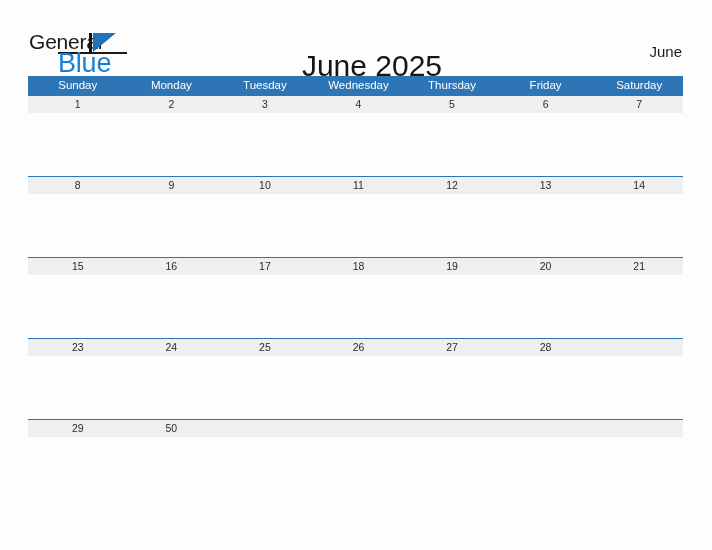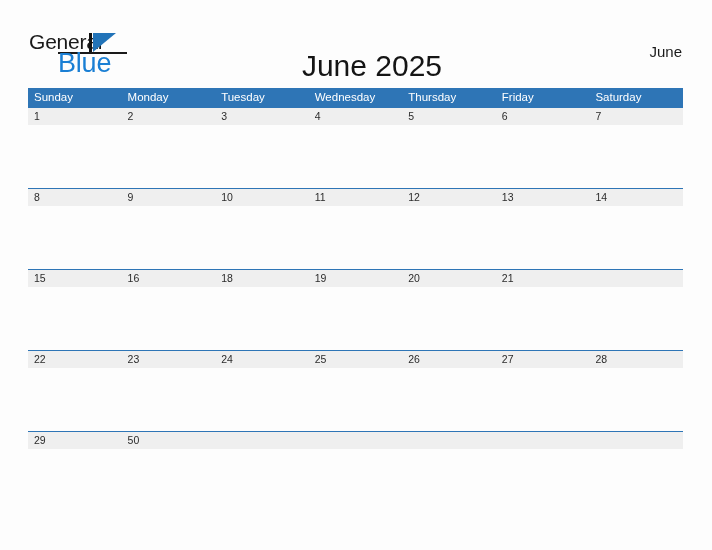--- a/index.html
+++ b/index.html
@@ -98,22 +98,23 @@
     top: 43px;
     font-size: 15px;
     color: #1a1a1a;
     line-height: 18px;
   }
 
   
   .calendar {
     position: absolute;
     left: 28px;
-    top: 88px;
-    width: 655px;
+    top: 76px;
+    width: 655px;
+    text-align: center;
   }
   .dow-row {
     display: flex;
     width: 655px;
     height: 19px;
     background: #2e75b6;
   }
   .dow-cell {
     width: 93.57px;
     height: 19px;
@@ -232,39 +233,39 @@
         <div class="body-cell"></div>
         <div class="body-cell"></div>
         <div class="body-cell"></div>
       </div>
     </div>
 
     <div class="week">
       <div class="week-dates">
         <div class="date-cell">15</div>
         <div class="date-cell">16</div>
+        <div class="date-cell">17</div>
         <div class="date-cell">18</div>
         <div class="date-cell">19</div>
         <div class="date-cell">20</div>
         <div class="date-cell">21</div>
       </div>
       <div class="week-body">
         <div class="body-cell"></div>
         <div class="body-cell"></div>
         <div class="body-cell"></div>
         <div class="body-cell"></div>
         <div class="body-cell"></div>
         <div class="body-cell"></div>
         <div class="body-cell"></div>
       </div>
     </div>
 
     <div class="week">
       <div class="week-dates">
-        <div class="date-cell">22</div>
         <div class="date-cell">23</div>
         <div class="date-cell">24</div>
         <div class="date-cell">25</div>
         <div class="date-cell">26</div>
         <div class="date-cell">27</div>
         <div class="date-cell">28</div>
       </div>
       <div class="week-body">
         <div class="body-cell"></div>
         <div class="body-cell"></div>

